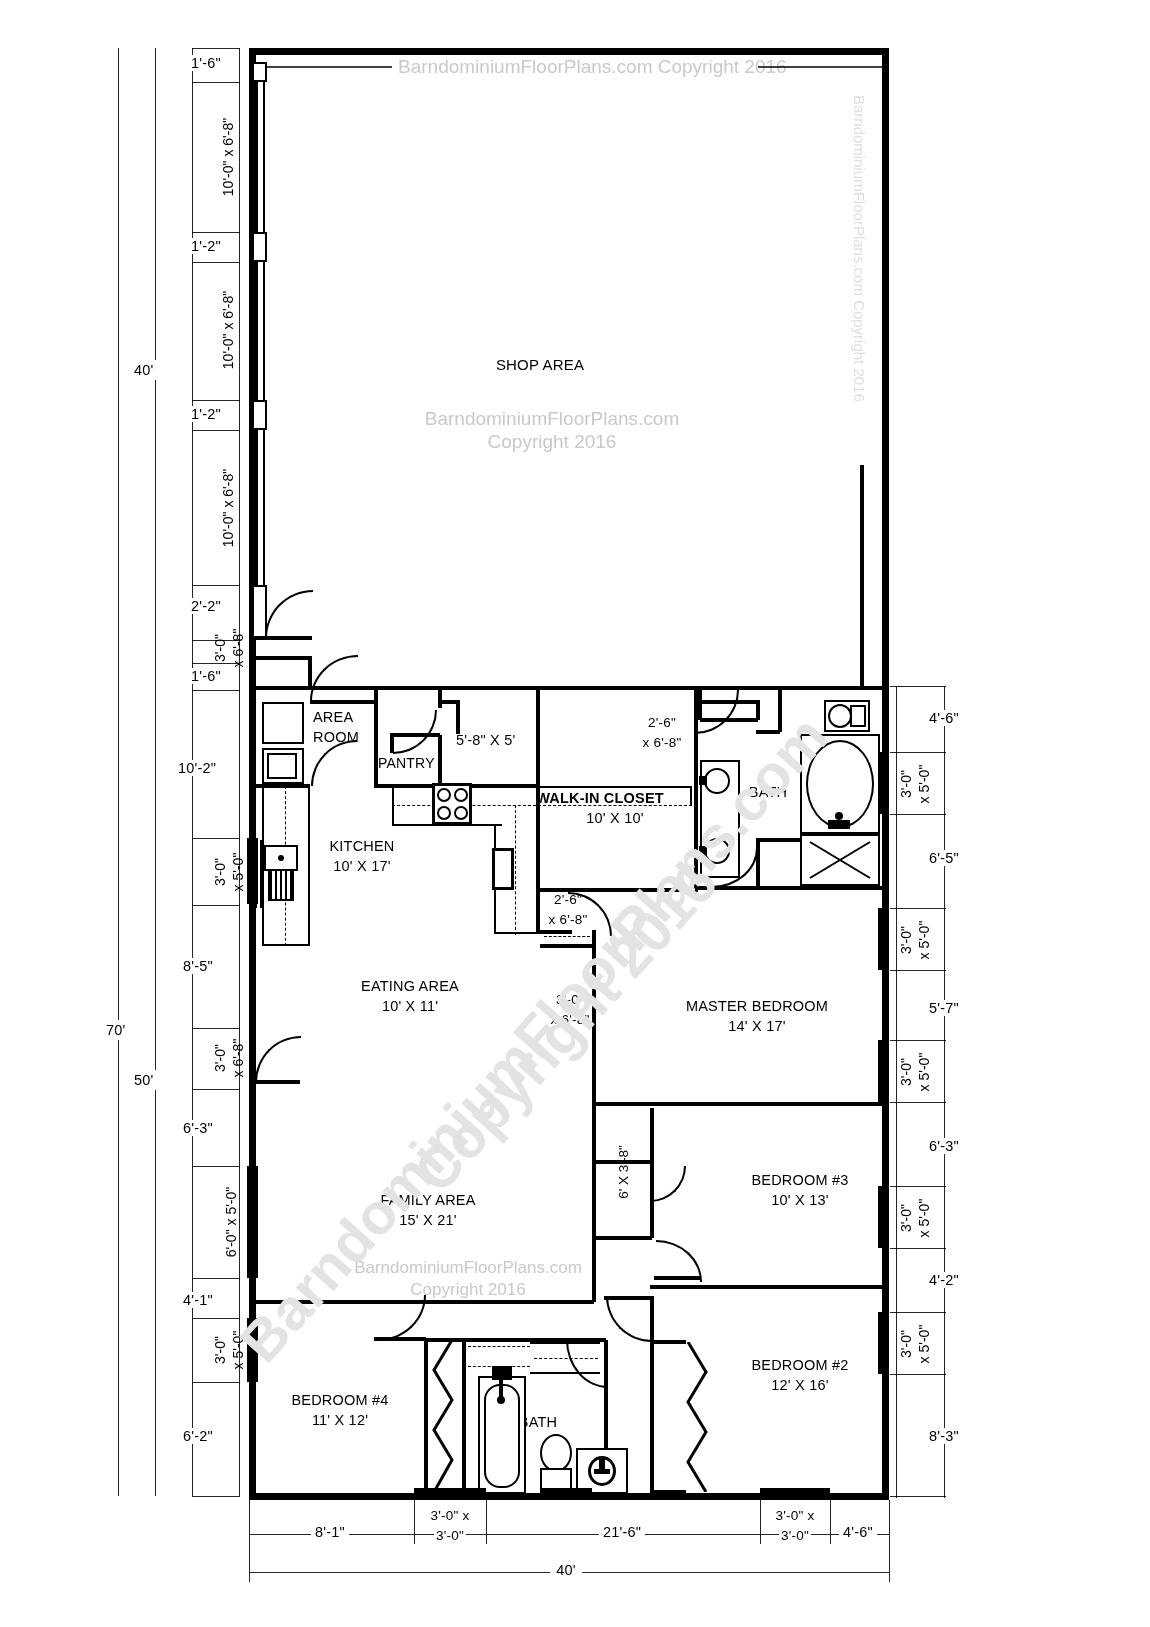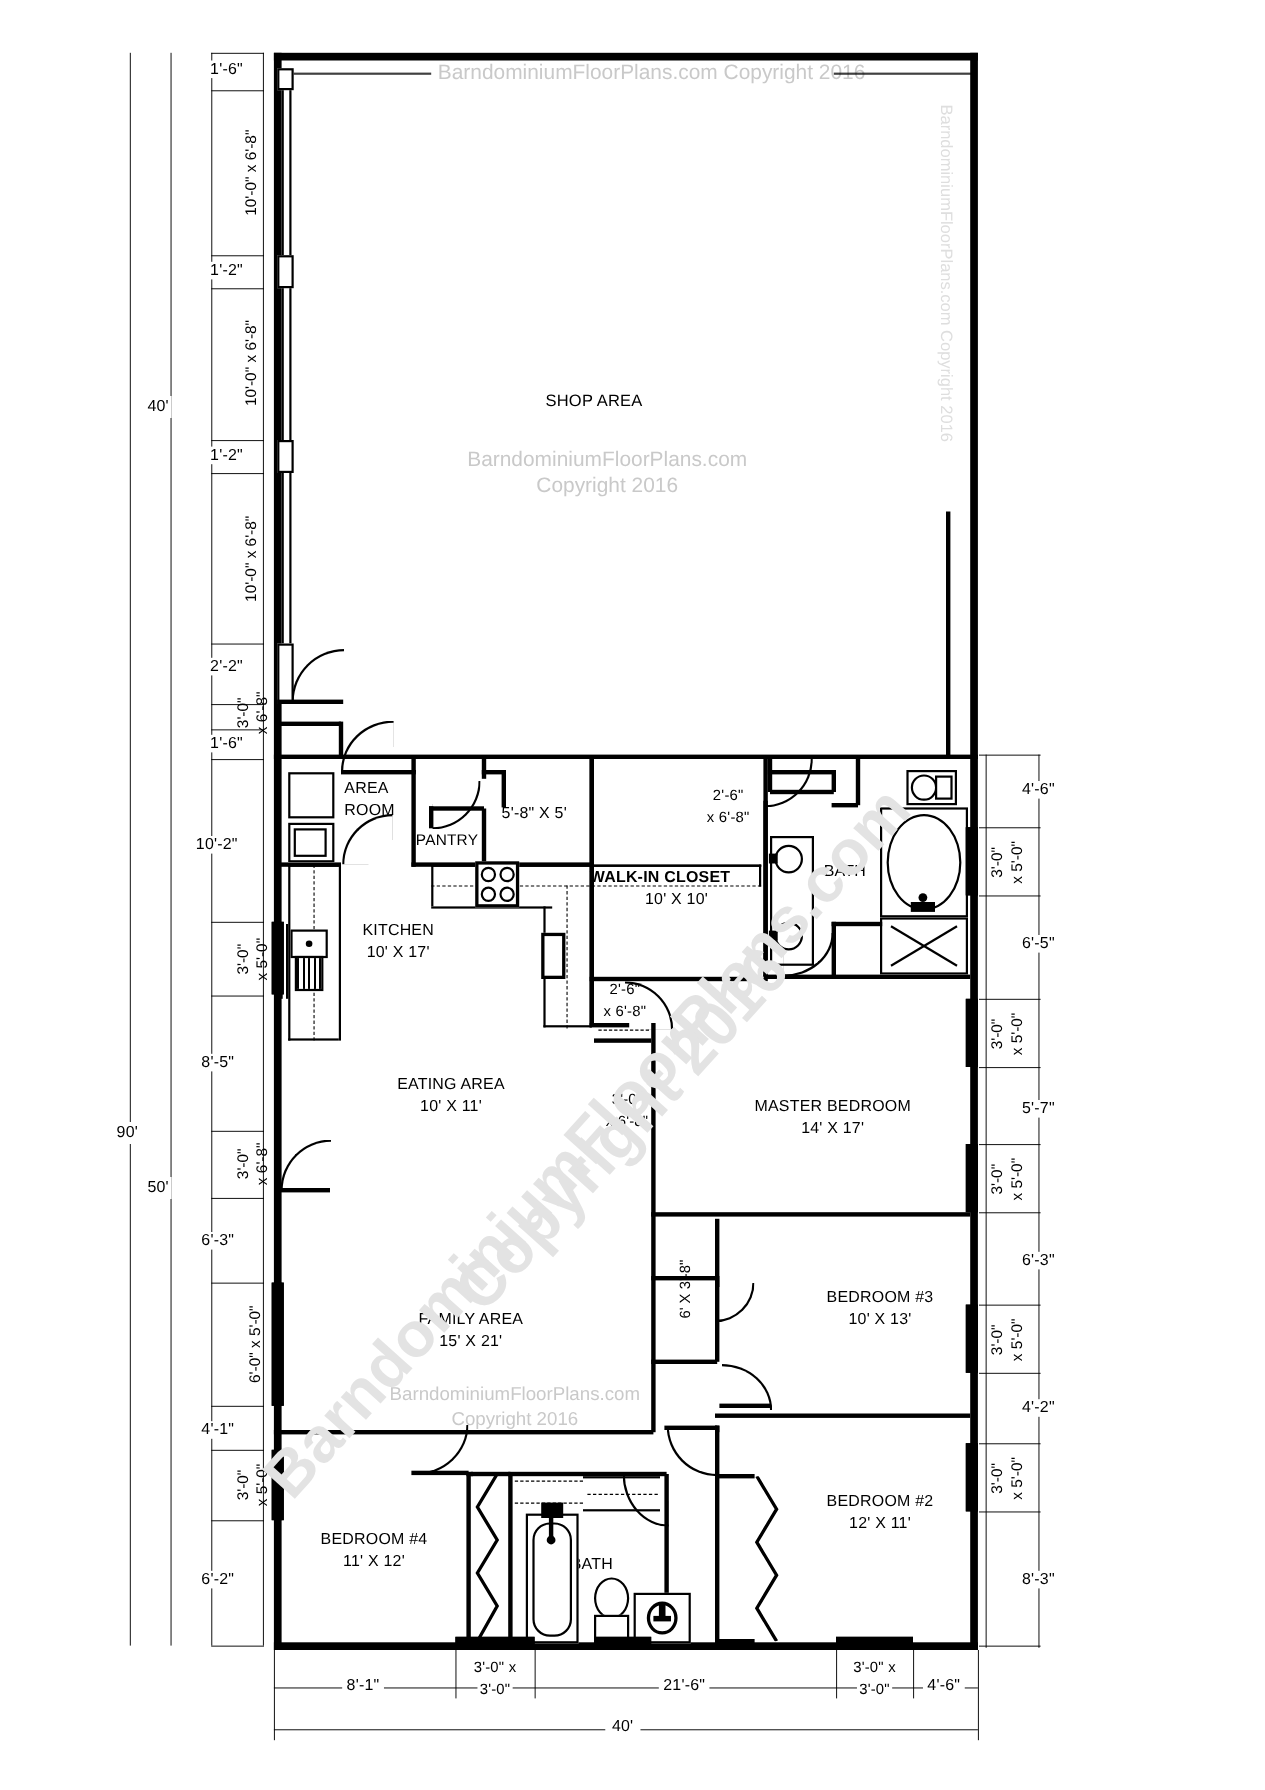--- a/index.html
+++ b/index.html
@@ -56,21 +56,21 @@
 
   
   .burner{position:absolute;border:2px solid #000;border-radius:50%;box-sizing:border-box;background:#fff;}
 </style>
 </head>
 <body>
 
 <div id="sheet">
 
   <div class="dimline dv" style="left:118px;top:48px;height:1448px;"></div>
-  <div class="lbl" style="left:104px;top:1020px;background:#fff;padding:2px;">90'</div>
+  <div class="lbl" style="left:104px;top:1020px;background:#fff;padding:2px;">70'</div>
 
   <div class="dimline dv" style="left:155px;top:48px;height:1448px;"></div>
   <div class="lbl" style="left:132px;top:360px;background:#fff;padding:2px;">40'</div>
   <div class="lbl" style="left:132px;top:1070px;background:#fff;padding:2px;">50'</div>
 
   <div class="dimline dv" style="left:192px;top:48px;height:1448px;"></div>
 
   <div class="dimline dv" style="left:239px;top:48px;height:1448px;"></div>
 
   <div class="dimline dh" style="left:192px;top:48px;width:48px;"></div>
@@ -298,21 +298,21 @@
 
   <div class="w hi" style="left:650px;top:1285px;width:232px;"></div>
   <div class="lbl c" style="left:800px;top:1172px;">BEDROOM #3</div>
   <div class="lbl c" style="left:800px;top:1192px;">10' X 13'</div>
 
   <div class="w hi" style="left:654px;top:1276px;width:46px;"></div>
   <div class="arc arc-tr" style="left:656px;top:1240px;width:46px;height:42px;"></div>
 
   <div class="w vi" style="left:650px;top:1296px;height:200px;"></div>
   <div class="lbl c" style="left:800px;top:1357px;">BEDROOM #2</div>
-  <div class="lbl c" style="left:800px;top:1377px;">12' X 11'</div>
+  <div class="lbl c" style="left:800px;top:1377px;">12' X 16'</div>
 
   <svg class="abs" style="left:684px;top:1342px;" width="26" height="150">
     <polyline points="4,0 22,30 4,60 22,90 4,120 22,150" fill="none" stroke="#000" stroke-width="3"></polyline>
   </svg>
   <div class="w hi" style="left:652px;top:1340px;width:34px;"></div>
   <div class="w hi" style="left:652px;top:1490px;width:34px;"></div>
 
   <div class="w vi" style="left:650px;top:1296px;height:6px;"></div>
   <div class="arc arc-bl" style="left:606px;top:1296px;width:46px;height:46px;"></div>
 

